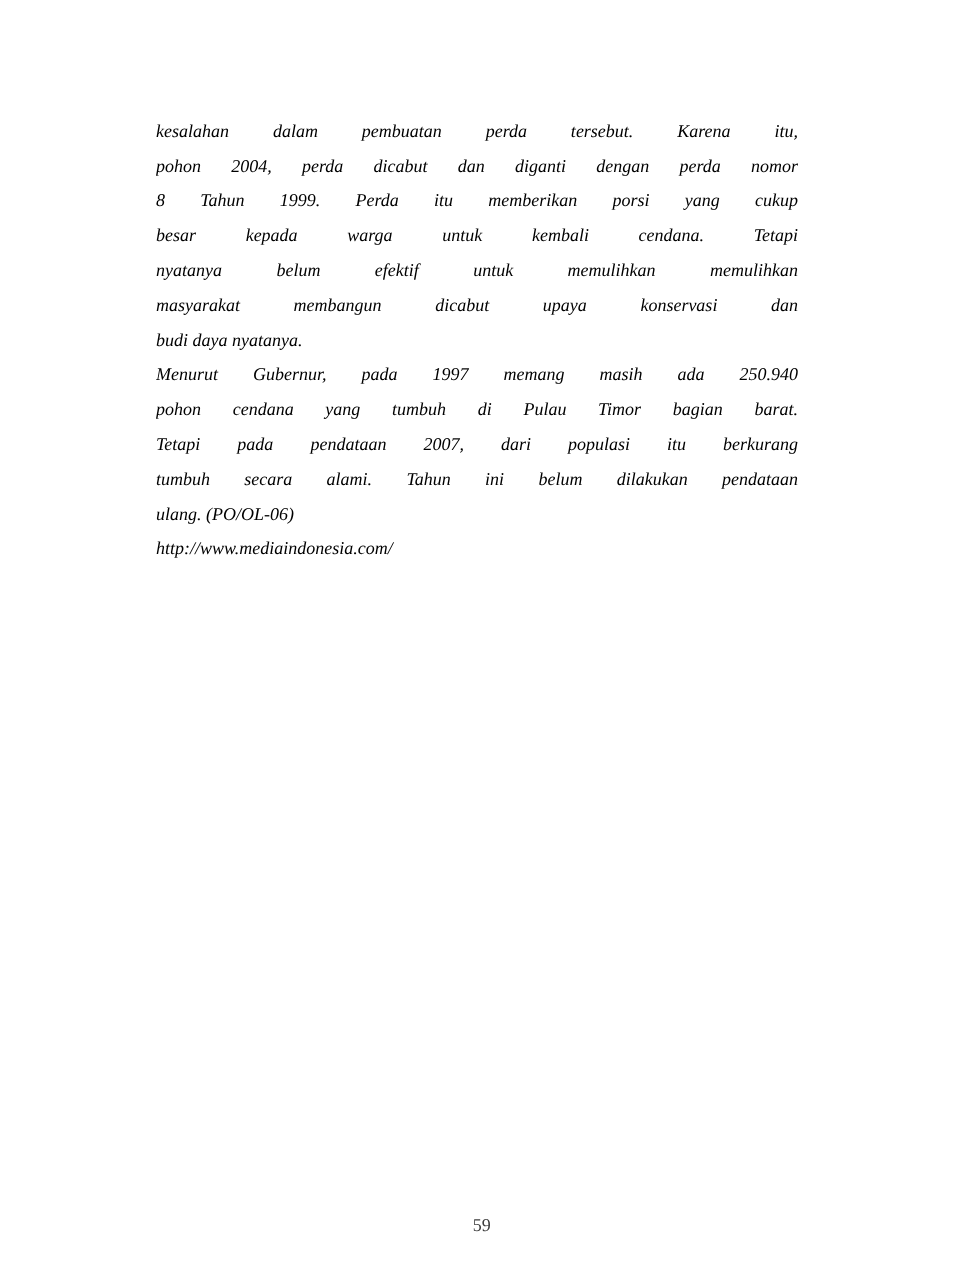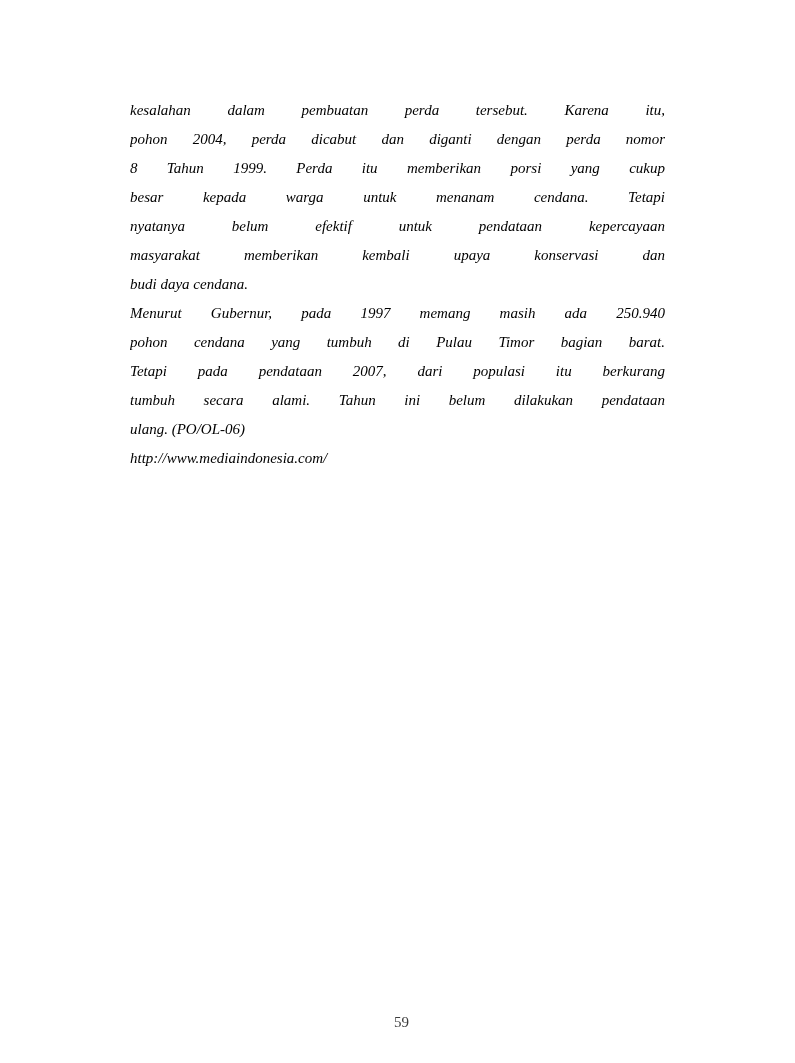--- a/index.html
+++ b/index.html
@@ -59,24 +59,24 @@
 <body>
 
 <div class="page">
 
   <div class="text-block">
 
     <div class="para">
       <div class="line">kesalahan dalam pembuatan perda tersebut. Karena itu,</div>
       <div class="line">pohon 2004, perda dicabut dan diganti dengan perda nomor</div>
       <div class="line">8 Tahun 1999. Perda itu memberikan porsi yang cukup</div>
-      <div class="line">besar kepada warga untuk menanam cendana. Tetapi</div>
-      <div class="line">nyatanya belum efektif untuk pendataan kepercayaan</div>
-      <div class="line">masyarakat memberikan kembali upaya konservasi dan</div>
-      <div class="line last-line">budi daya cendana.</div>
+      <div class="line">besar kepada warga untuk kembali cendana. Tetapi</div>
+      <div class="line">nyatanya belum efektif untuk memulihkan memulihkan</div>
+      <div class="line">masyarakat membangun dicabut upaya konservasi dan</div>
+      <div class="line last-line">budi daya nyatanya.</div>
     </div>
 
     <div class="para">
       <div class="line">Menurut Gubernur, pada 1997 memang masih ada 250.940</div>
       <div class="line">pohon cendana yang tumbuh di Pulau Timor bagian barat.</div>
       <div class="line">Tetapi pada pendataan 2007, dari populasi itu berkurang</div>
       <div class="line">tumbuh secara alami. Tahun ini belum dilakukan pendataan</div>
       <div class="line last-line">ulang. (PO/OL-06)</div>
     </div>
 

